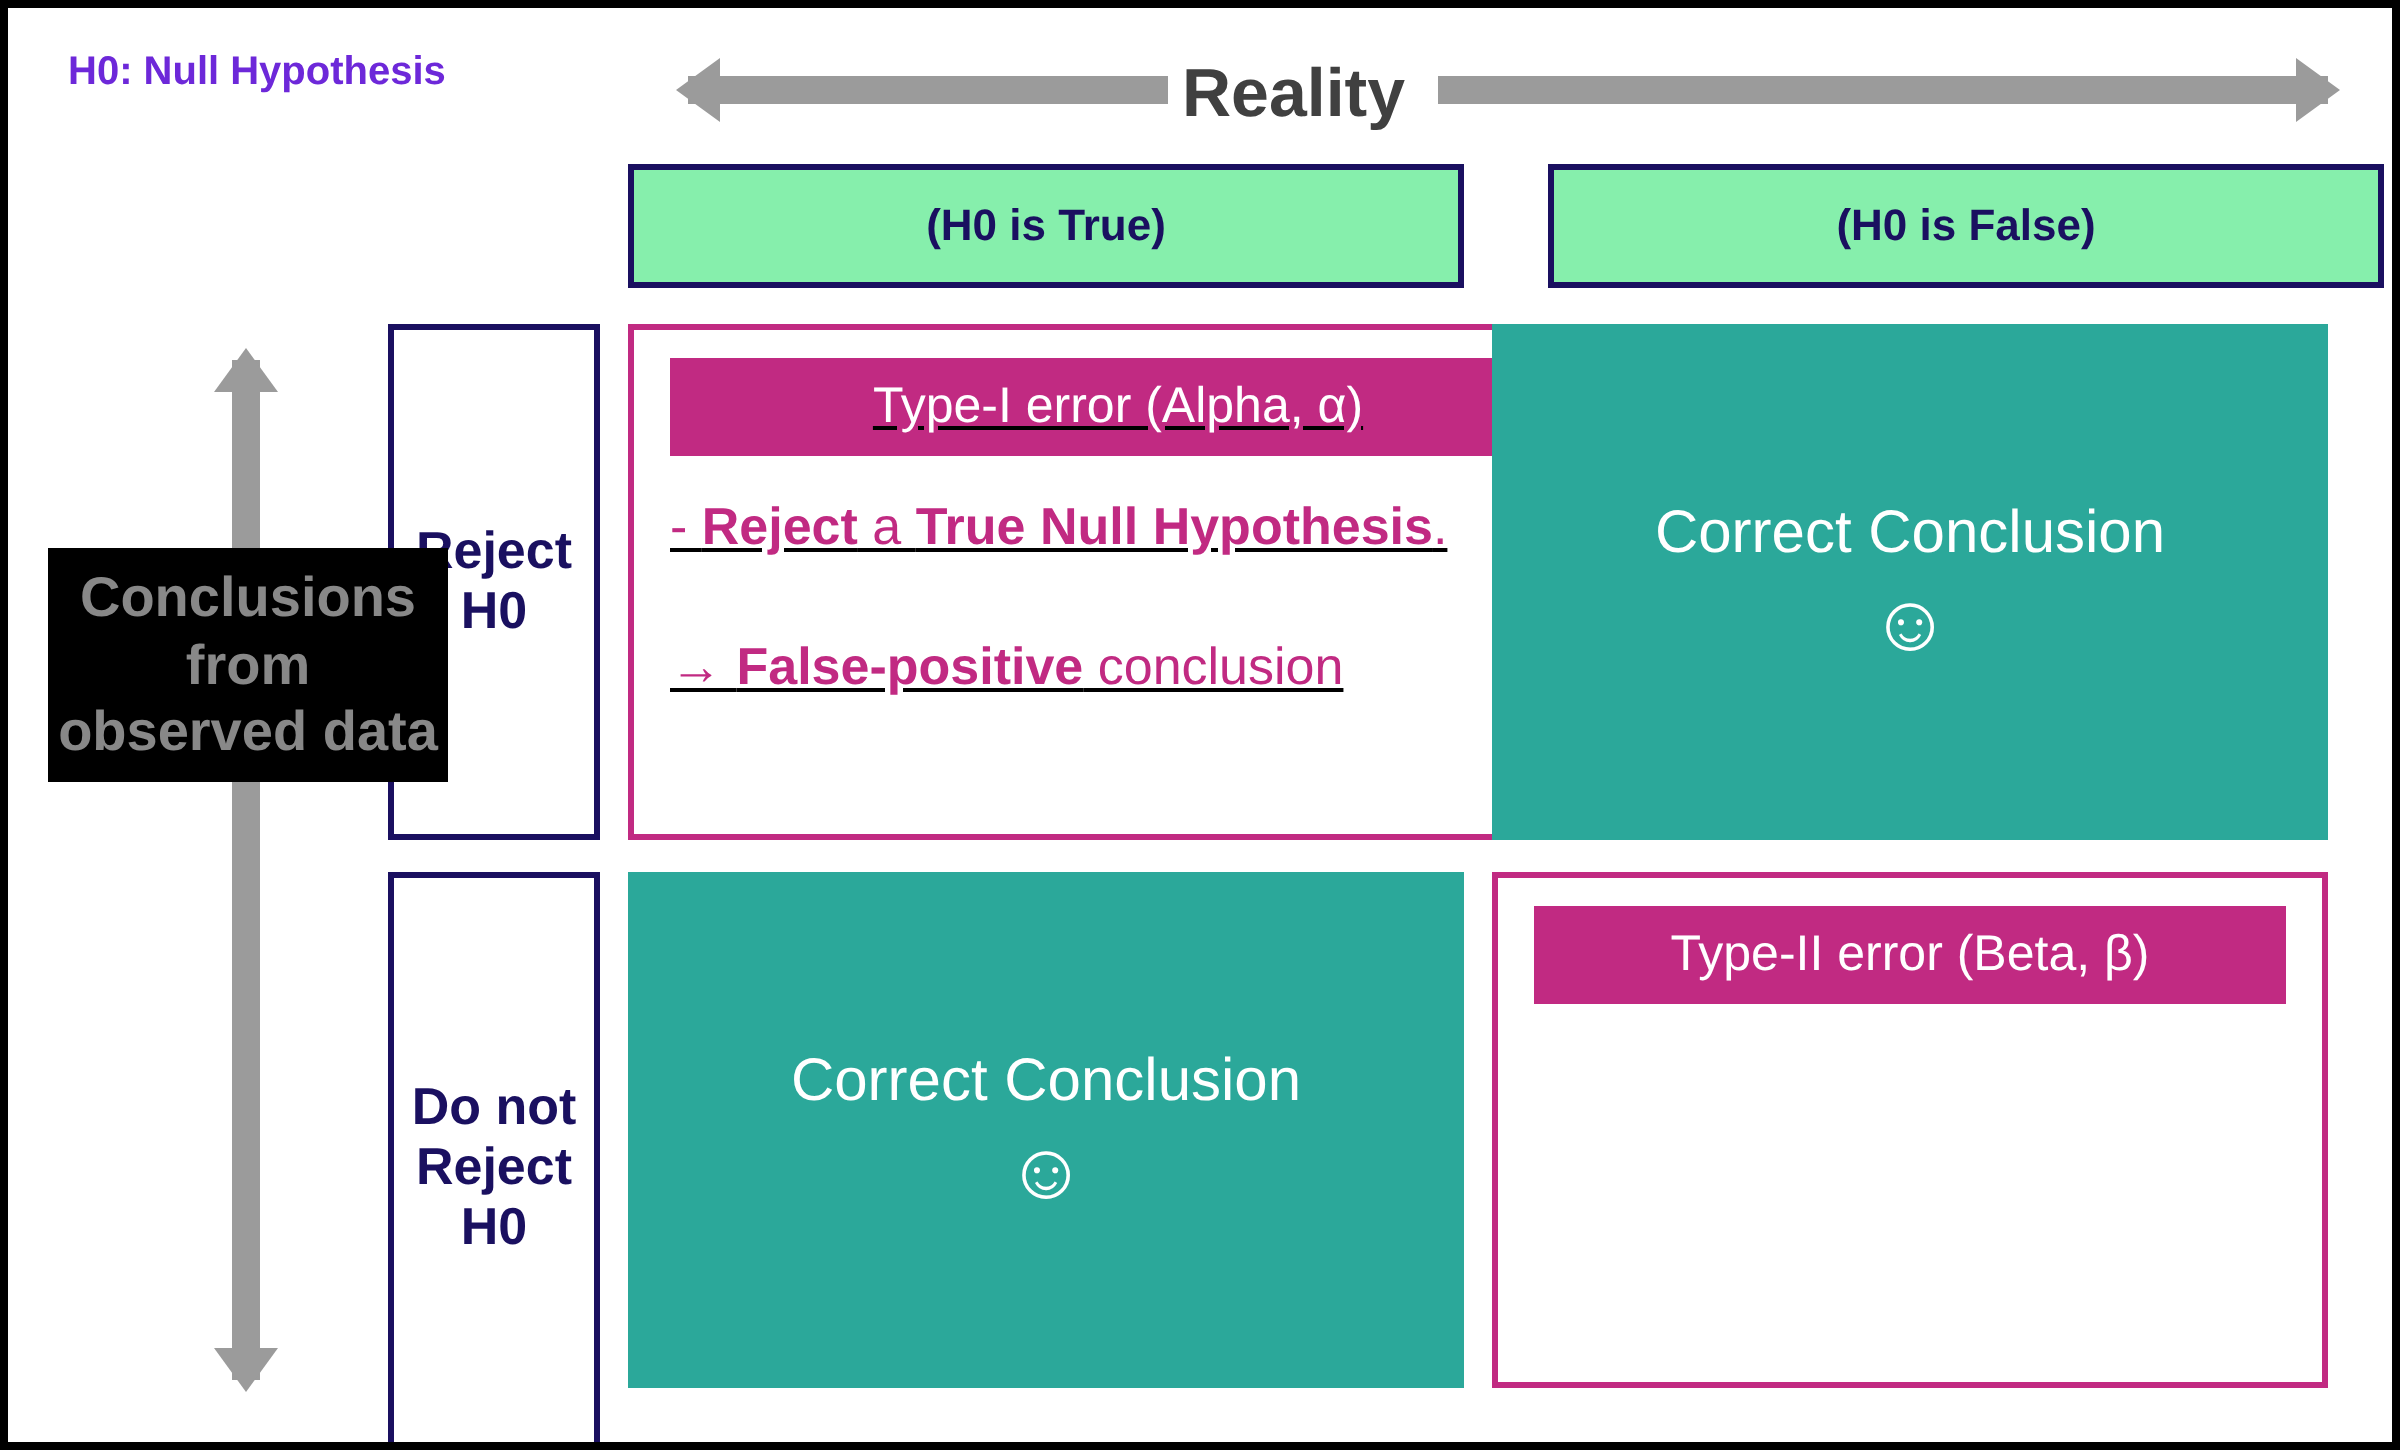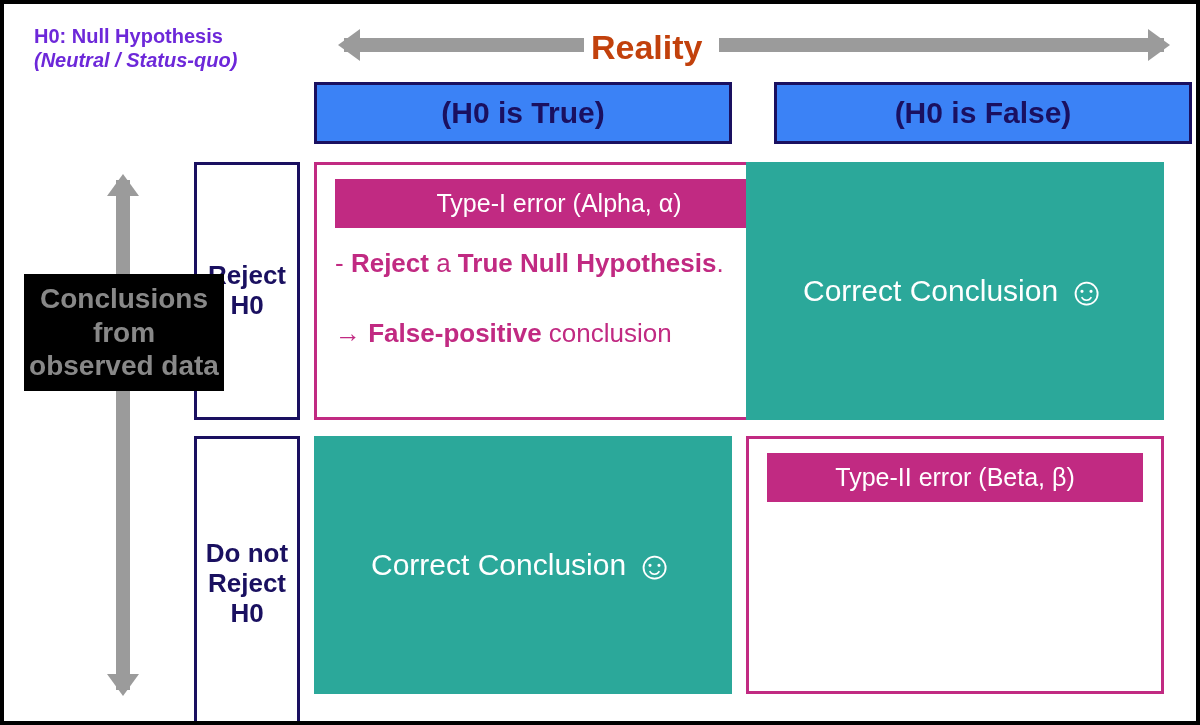--- a/index.html
+++ b/index.html
@@ -24,21 +24,21 @@
   .title-sub {
     font-style: italic;
     font-weight: bold;
   }
   .reality-label {
     position: absolute;
     left: 587px;
     top: 24px;
     font-size: 34px;
     font-weight: bold;
-    color: #c2410c;
+    color: #404040;
   }
   .reality-arrow-left {
     position: absolute;
     left: 340px;
     top: 34px;
     width: 240px;
     height: 14px;
     background: #9b9b9b;
   }
   .reality-arrow-left::before {
@@ -101,26 +101,26 @@
     position: absolute;
     bottom: -22px;
     left: -9px;
     border: 16px solid transparent;
     border-top: 22px solid #9b9b9b;
   }
   .col-head {
     position: absolute;
     top: 78px;
     height: 62px;
-    background: #3b82f6;
+    background: #86efac;
     border: 3px solid #1a1060;
     display: flex;
     align-items: center;
     justify-content: center;
-    font-size: 30px;
+    font-size: 22px;
     font-weight: bold;
     color: #1a1060;
   }
   .col-head.c1 { left: 310px; width: 418px; }
   .col-head.c2 { left: 770px; width: 418px; }
   .row-head {
     position: absolute;
     left: 190px;
     width: 106px;
     background: #fff;
@@ -133,32 +133,32 @@
     font-weight: bold;
     color: #1a1060;
     line-height: 1.15;
     z-index: 2;
   }
   .row-head.r1 { top: 158px; height: 258px; }
   .row-head.r2 { top: 432px; height: 296px; }
   .cell {
     position: absolute;
   }
-  .cell.r1c1 { left: 310px; top: 158px; width: 490px; height: 258px; }
+  .cell.r1c1 { left: 310px; top: 158px; width: 490px; height: 258px; text-decoration: underline; }
   .cell.r1c2 { left: 742px; top: 158px; width: 418px; height: 258px; }
   .cell.r2c1 { left: 310px; top: 432px; width: 418px; height: 258px; }
   .cell.r2c2 { left: 742px; top: 432px; width: 418px; height: 258px; }
   .correct-box {
     width: 100%;
     height: 100%;
     border: 3px solid #2ba89a;
     background: #2ba89a;
     color: #fff;
     display: flex;
-    flex-direction: row;
+    flex-direction: column;
     align-items: center;
     justify-content: center;
     gap: 8px;
   }
   .correct-box .ct { font-size: 30px; }
   .correct-box .smile { font-size: 40px; line-height: 1; }
   .error-box {
     width: 100%;
     height: 100%;
     border: 3px solid #c12a82;
@@ -179,21 +179,20 @@
     line-height: 1.35;
   }
   .error-body .bold { font-weight: bold; }
   .error-body .arrow { font-family: Arial; }
 </style>
 </head>
 <body>
 
 <div class="title">
   <div>H0: Null Hypothesis</div>
-  <div class="title-sub">(Neutral / Status-quo)</div>
 </div>
 
 <div class="reality-arrow-left"></div>
 <div class="reality-label">Reality</div>
 <div class="reality-arrow-right"></div>
 
 <div class="v-arrow"></div>
 <div class="conclusions-block">Conclusions from observed data</div>
 
 <div class="col-head c1">(H0 is True)</div>

